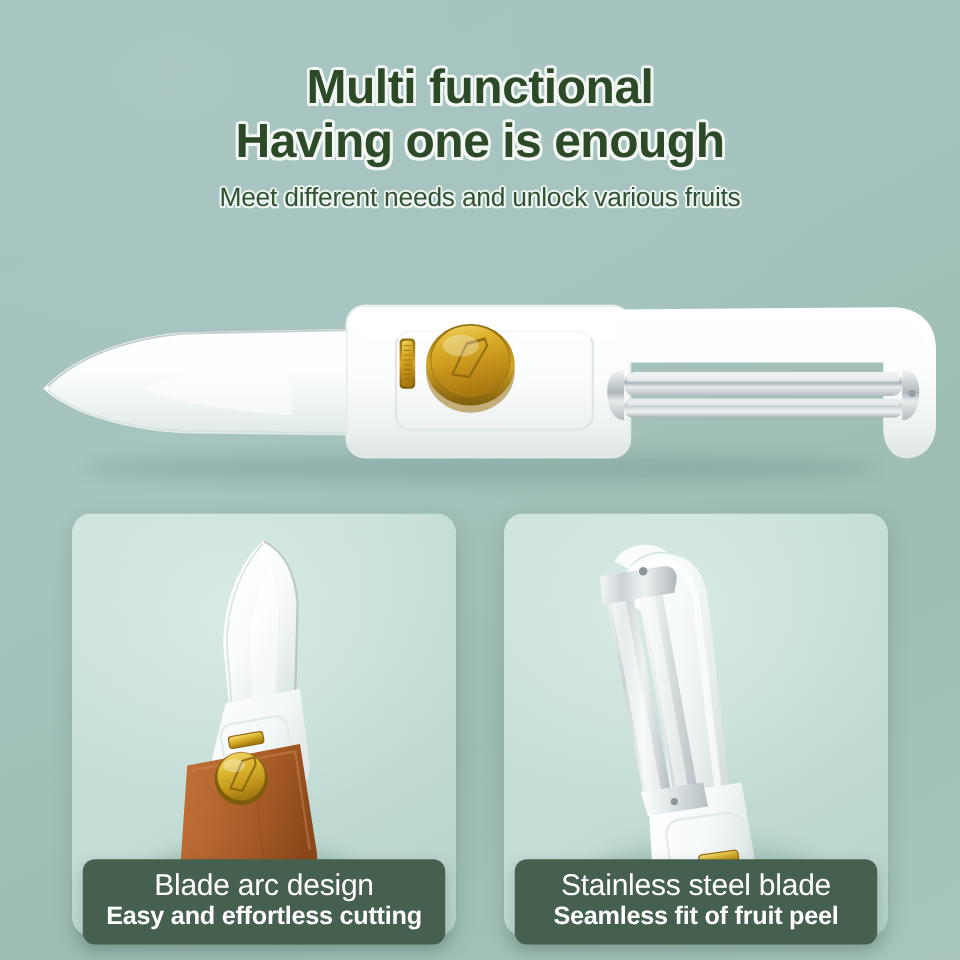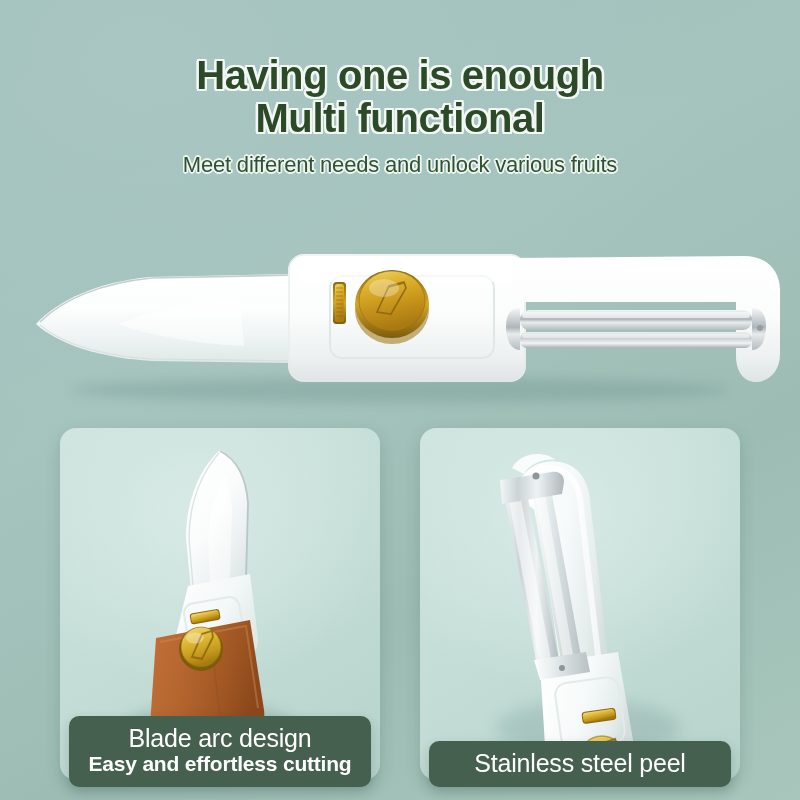--- a/index.html
+++ b/index.html
@@ -113,22 +113,22 @@
     font-weight: 700;
     line-height: 1.12;
     margin-top: 1px;
     letter-spacing: -0.2px;
   }
 </style>
 </head>
 <body>
 
 <div class="header">
+  <div class="headline headline-1">Multi functional</div>
   <div class="headline headline-2">Having one is enough</div>
-  <div class="headline headline-1">Multi functional</div>
   <div class="subhead">Meet different needs and unlock various fruits</div>
 </div>
 
 <div class="hero">
   <svg viewBox="0 0 800 190" xmlns="http://www.w3.org/2000/svg">
     <defs>
       <linearGradient id="bladeG" x1="0" y1="0" x2="0" y2="1">
         <stop offset="0%" stop-color="#ffffff"></stop>
         <stop offset="40%" stop-color="#fcfdfd"></stop>
         <stop offset="72%" stop-color="#eef3f3"></stop>
@@ -361,17 +361,18 @@
         <g>
           <circle cx="182" cy="334" r="25" fill="#7d5c0c"></circle>
           <circle cx="182" cy="331" r="23" fill="url(#goldP2)"></circle>
           <circle cx="182" cy="331" r="23" fill="none" stroke="#8e6a10" stroke-width="1.3" opacity="0.55"></circle>
           <path d="M171 343 L183 315 L195 311 L197 318 L184 346 Z" fill="none" stroke="#8a6510" stroke-width="2" opacity="0.85"></path>
           <ellipse cx="175" cy="320" rx="10" ry="6" fill="#ffffff" opacity="0.3"></ellipse>
         </g>
       </svg>
     </div>
     <div class="caption">
-      <div class="caption-title">Stainless steel peel</div>
+      <div class="caption-title">Stainless steel blade</div>
+      <div class="caption-sub">Seamless fit of fruit peel</div>
     </div>
   </div>
 
 </div>
 
 </body></html>

